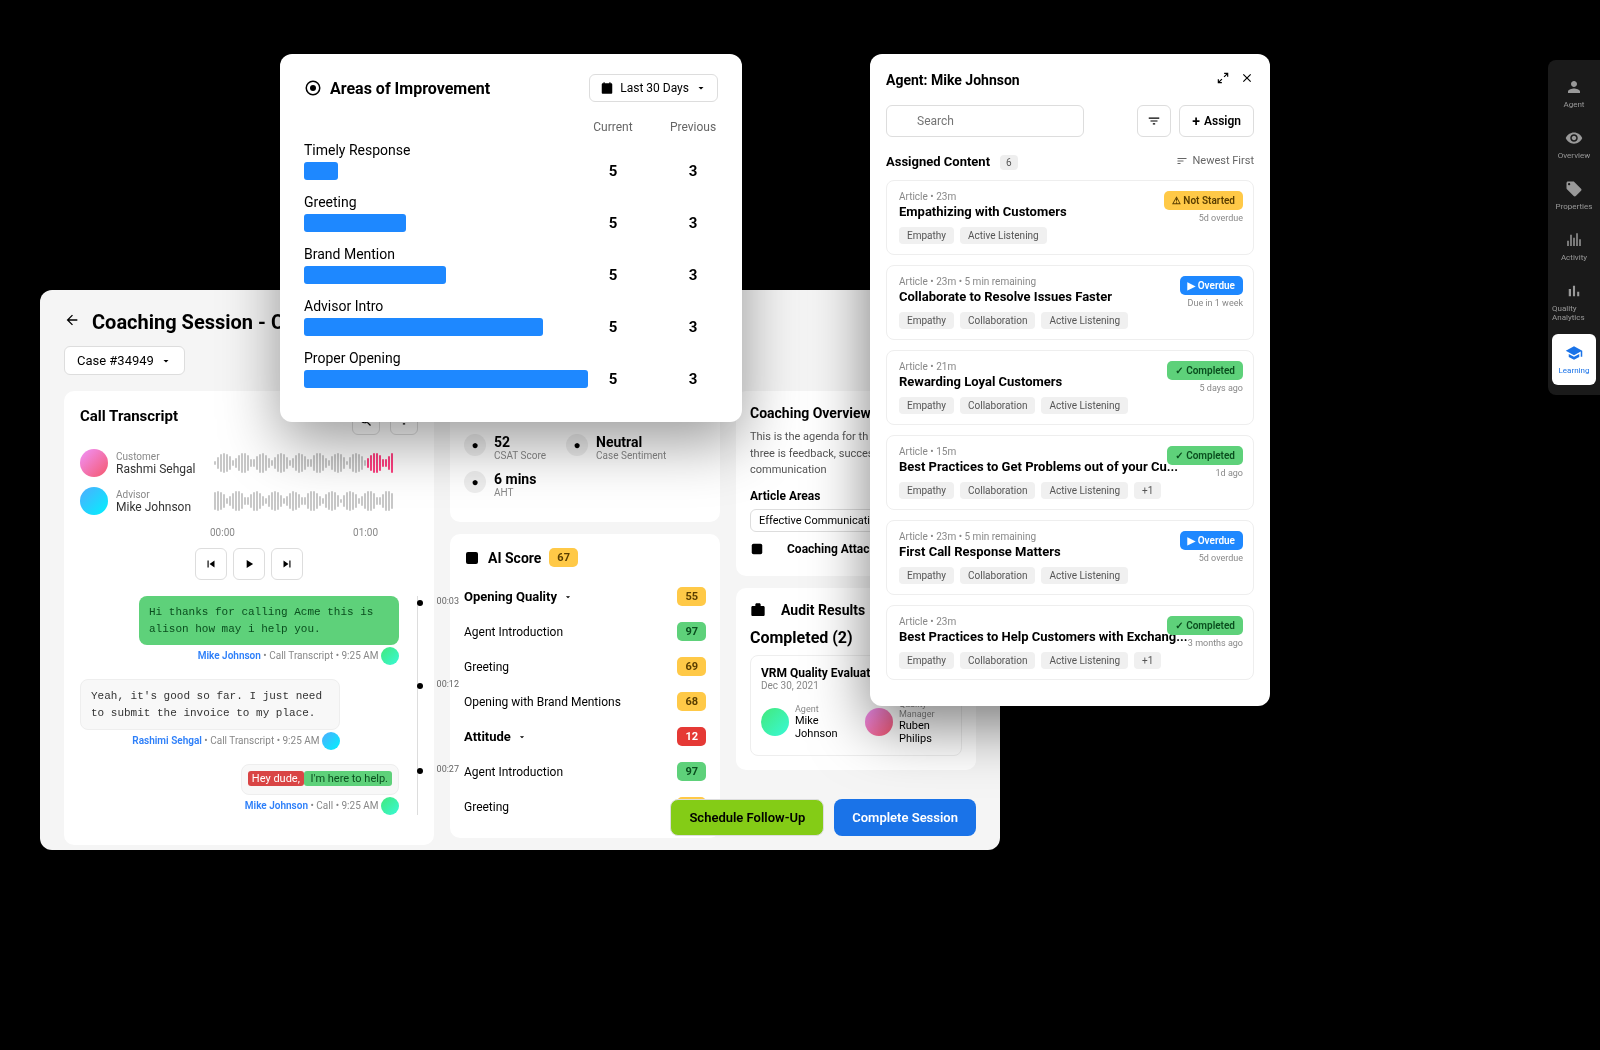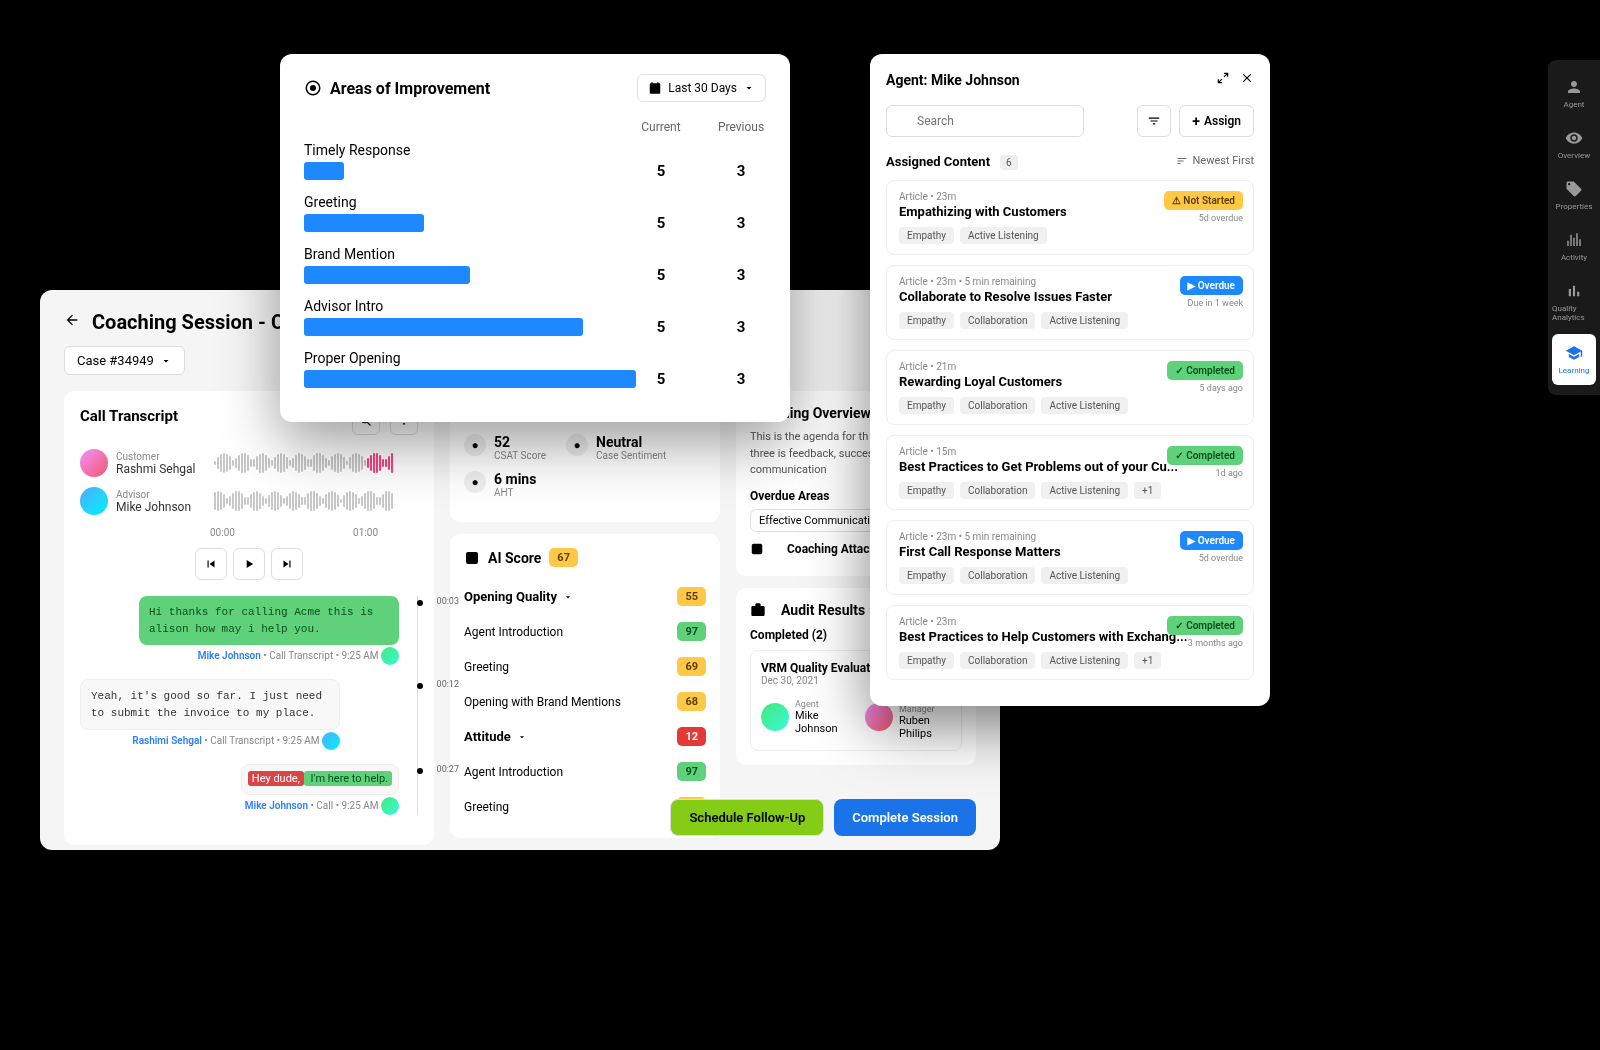--- a/index.html
+++ b/index.html
@@ -81,21 +81,21 @@
 .eval-person { display: flex; gap: 6px; align-items: center; }
 .eval-role { font-size: 9px; color: #888; }
 .eval-name { font-size: 11px; }
 
 .footer-btns { display: flex; gap: 10px; justify-content: flex-end; padding: 14px 24px; position: absolute; bottom: 0; right: 0; }
 .btn { padding: 10px 18px; border-radius: 8px; font-size: 13px; font-weight: 600; cursor: pointer; border: none; }
 .btn-outline { background: #84cc16; border: 1px solid #ddd; }
 .btn-primary { background: #1a73e8; color: #fff; }
 
 
-.improvement-panel { position: absolute; left: 280px; top: 54px; width: 510px; background: #fff; border-radius: 12px; padding: 20px 24px; box-shadow: 0 20px 60px rgba(0,0,0,0.4); }
+.improvement-panel { position: absolute; left: 280px; top: 54px; width: 462px; background: #fff; border-radius: 12px; padding: 20px 24px; box-shadow: 0 20px 60px rgba(0,0,0,0.4); }
 .imp-header { display: flex; justify-content: space-between; align-items: center; margin-bottom: 18px; }
 .imp-title { font-size: 16px; font-weight: 700; display: flex; align-items: center; gap: 8px; }
 .date-picker { display: flex; align-items: center; gap: 6px; border: 1px solid #ddd; border-radius: 6px; padding: 6px 10px; font-size: 12px; cursor: pointer; }
 .col-heads { display: flex; justify-content: flex-end; gap: 30px; font-size: 12px; color: #666; margin-bottom: 8px; }
 .col-heads span { width: 50px; text-align: center; }
 .metric-row { margin-bottom: 14px; }
 .metric-top { display: flex; justify-content: space-between; align-items: center; }
 .metric-name { font-size: 14px; font-weight: 400; margin-bottom: 4px; }
 .metric-vals { display: flex; gap: 30px; }
 .metric-vals span { width: 50px; text-align: center; font-size: 15px; font-weight: 700; }
@@ -442,37 +442,37 @@
               <span class="score-badge yellow">73</span>
             </div>
           </div>
       </div>
     </div>
 
     <div class="right-col">
       <div class="mini-card">
         <div class="mini-card-title" style="margin-bottom:8px;">Coaching Overview</div>
         <div class="coaching-text">This is the agenda for th to address these three is feedback, succession pla effective communication</div>
-        <div class="section-label">Overdue Areas</div>
+        <div class="section-label">Article Areas</div>
         <span class="chip-outline">Effective Communicati</span>
         <div class="section-label" style="display:flex;align-items:center;gap:23px;">
           <svg width="14" height="14" viewBox="0 0 24 24">
               <rect x="3" y="3" width="18" height="18" rx="3"></rect>
             </svg>
           <span>Coaching Attachm</span>
         </div>
       </div>
       <div class="audit-card">
         <div class="audit-head">
           <svg width="16" height="16" viewBox="0 0 24 24">
               <path d="M20 6h-4V4c0-1.1-.9-2-2-2h-4c-1.1 0-2 .9-2 2v2H4c-1.1 0-2 .9-2 2v11c0 1.1.9 2 2 2h16c1.1 0 2-.9 2-2V8c0-1.1-.9-2-2-2z"></path>
             </svg>
           <span>Audit Results</span>
         </div>
-        <div style="font-size:12px;font-weight:700;">Completed (2)</div>
+        <div style="font-size:16px;font-weight:700;">Completed (2)</div>
         <div class="eval-card">
           <div style="display:flex;justify-content:space-between;">
             <div>
               <div class="eval-title">VRM Quality Evaluation</div>
               <div class="eval-date">Dec 30, 2021</div>
             </div>
             <span class="score-badge yellow">60</span>
           </div>
           <div class="eval-people">
             <div class="eval-person">

